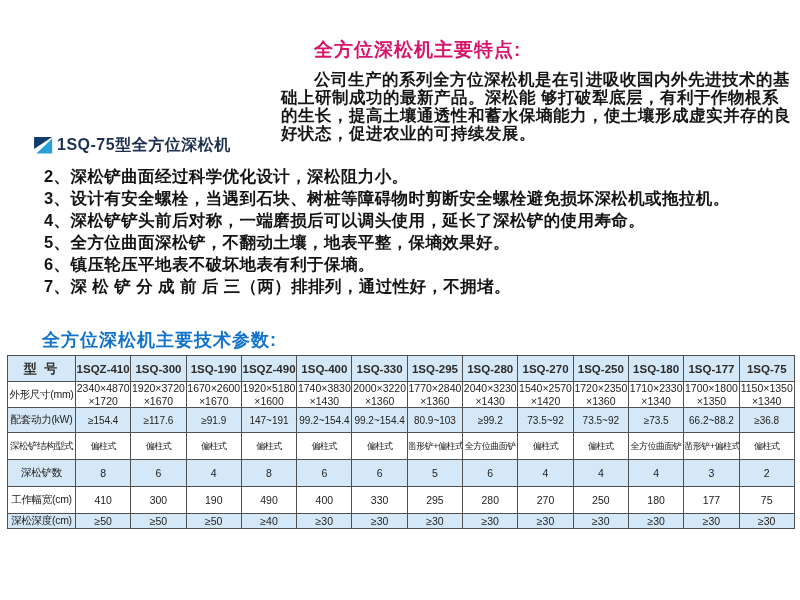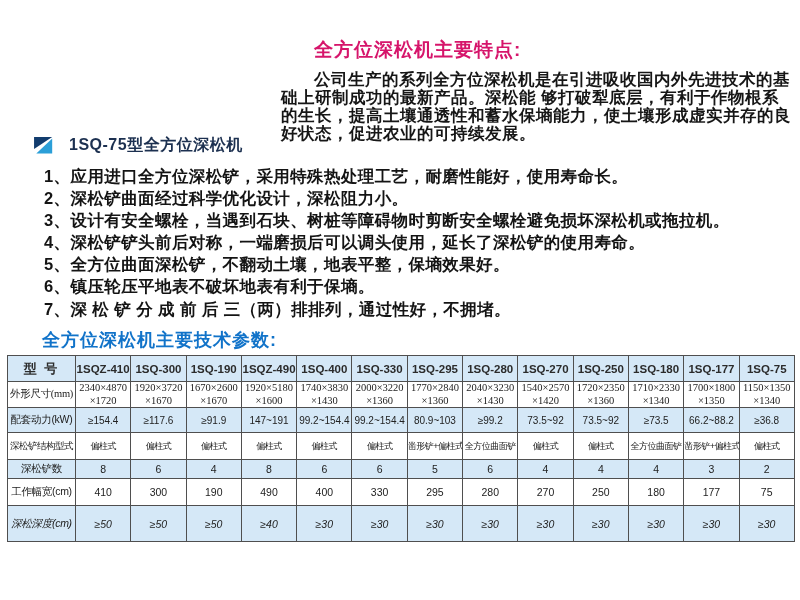--- a/index.html
+++ b/index.html
@@ -10,21 +10,21 @@
     position:absolute; left:314px; top:37px;
     font-size:19px; font-weight:700; color:#d6156b; letter-spacing:1px;
   }
   .intro {
     position:absolute; left:281px; top:70px; width:515px; margin:0;
     font-size:16.5px; line-height:18px; color:#161616; font-weight:600;
     text-indent:2em; letter-spacing:0.5px;
   }
   .product-label {
     position:absolute; left:14px; top:135px;
-    display:flex; align-items:center; gap:16px;padding-left:20px;
+    display:flex; align-items:center; gap:4px;padding-left:20px;
   }
   .product-label .txt {
     font-size:16px; font-weight:700; color:#1c3050; letter-spacing:0.5px;
   }
   .bowtie { width:19px; height:17px; display:block; }
 
   .feature-list {
     position:absolute; left:44px; top:165px; width:752px;
     margin:0; padding:0; list-style:none;
     font-size:16.5px; line-height:22.1px; color:#141414; font-weight:600;
@@ -67,21 +67,20 @@
 
   <div class="product-label">
     <svg class="bowtie" viewBox="0 0 100 90" aria-hidden="true">
       <polygon points="0,0 96,0 0,64" fill="#123c6e"></polygon>
       <polygon points="96,8 96,88 12,88" fill="#2b9fd8"></polygon>
     </svg>
     <span class="txt">1SQ-75型全方位深松机</span>
   </div>
 
   <ul class="feature-list">
-    <li>1、应用进口全方位深松铲，采用特殊热处理工艺，耐磨性能好，使用寿命长。</li>
     <li>2、深松铲曲面经过科学优化设计，深松阻力小。</li>
     <li>3、设计有安全螺栓，当遇到石块、树桩等障碍物时剪断安全螺栓避免损坏深松机或拖拉机。</li>
     <li>4、深松铲铲头前后对称，一端磨损后可以调头使用，延长了深松铲的使用寿命。</li>
     <li>5、全方位曲面深松铲，不翻动土壤，地表平整，保墒效果好。</li>
     <li>6、镇压轮压平地表不破坏地表有利于保墒。</li>
     <li>7、深 松 铲 分 成 前 后 三（两）排排列，通过性好，不拥堵。</li>
   </ul>
 
   <div class="specs-title">全方位深松机主要技术参数:</div>
 
@@ -112,21 +111,21 @@
           <td>1SQ-400</td>
           <td>1SQ-330</td>
           <td>1SQ-295</td>
           <td>1SQ-280</td>
           <td>1SQ-270</td>
           <td>1SQ-250</td>
           <td>1SQ-180</td>
           <td>1SQ-177</td>
           <td>1SQ-75</td>
         </tr>
-        <tr class="dims-row" style="height: 20px; font-family: Liberation Serif, serif;">
+        <tr class="dims-row" style="height: 20px;">
           <td class="rowlabel">外形尺寸(mm)</td>
           <td>2340×4870
 ×1720</td>
           <td>1920×3720
 ×1670</td>
           <td>1670×2600
 ×1670</td>
           <td>1920×5180
 ×1600</td>
           <td>1740×3830
@@ -173,21 +172,21 @@
           <td>偏柱式</td>
           <td>偏柱式</td>
           <td>凿形铲+偏柱式</td>
           <td>全方位曲面铲</td>
           <td>偏柱式</td>
           <td>偏柱式</td>
           <td>全方位曲面铲</td>
           <td>凿形铲+偏柱式</td>
           <td>偏柱式</td>
         </tr>
-        <tr class="count-row alt" style="height: 19px; padding-left: 20px;">
+        <tr class="count-row alt" style="height: 27px; padding-left: 20px;">
           <td class="rowlabel">深松铲数</td>
           <td>8</td>
           <td>6</td>
           <td>4</td>
           <td>8</td>
           <td>6</td>
           <td>6</td>
           <td>5</td>
           <td>6</td>
           <td>4</td>
@@ -205,21 +204,21 @@
           <td>400</td>
           <td>330</td>
           <td>295</td>
           <td>280</td>
           <td>270</td>
           <td>250</td>
           <td>180</td>
           <td>177</td>
           <td>75</td>
         </tr>
-        <tr class="depth-row alt" style="height: 36px; font-style: italic;">
+        <tr class="depth-row alt" style="height: 15px;">
           <td class="rowlabel">深松深度(cm)</td>
           <td>≥50</td>
           <td>≥50</td>
           <td>≥50</td>
           <td>≥40</td>
           <td>≥30</td>
           <td>≥30</td>
           <td>≥30</td>
           <td>≥30</td>
           <td>≥30</td>

